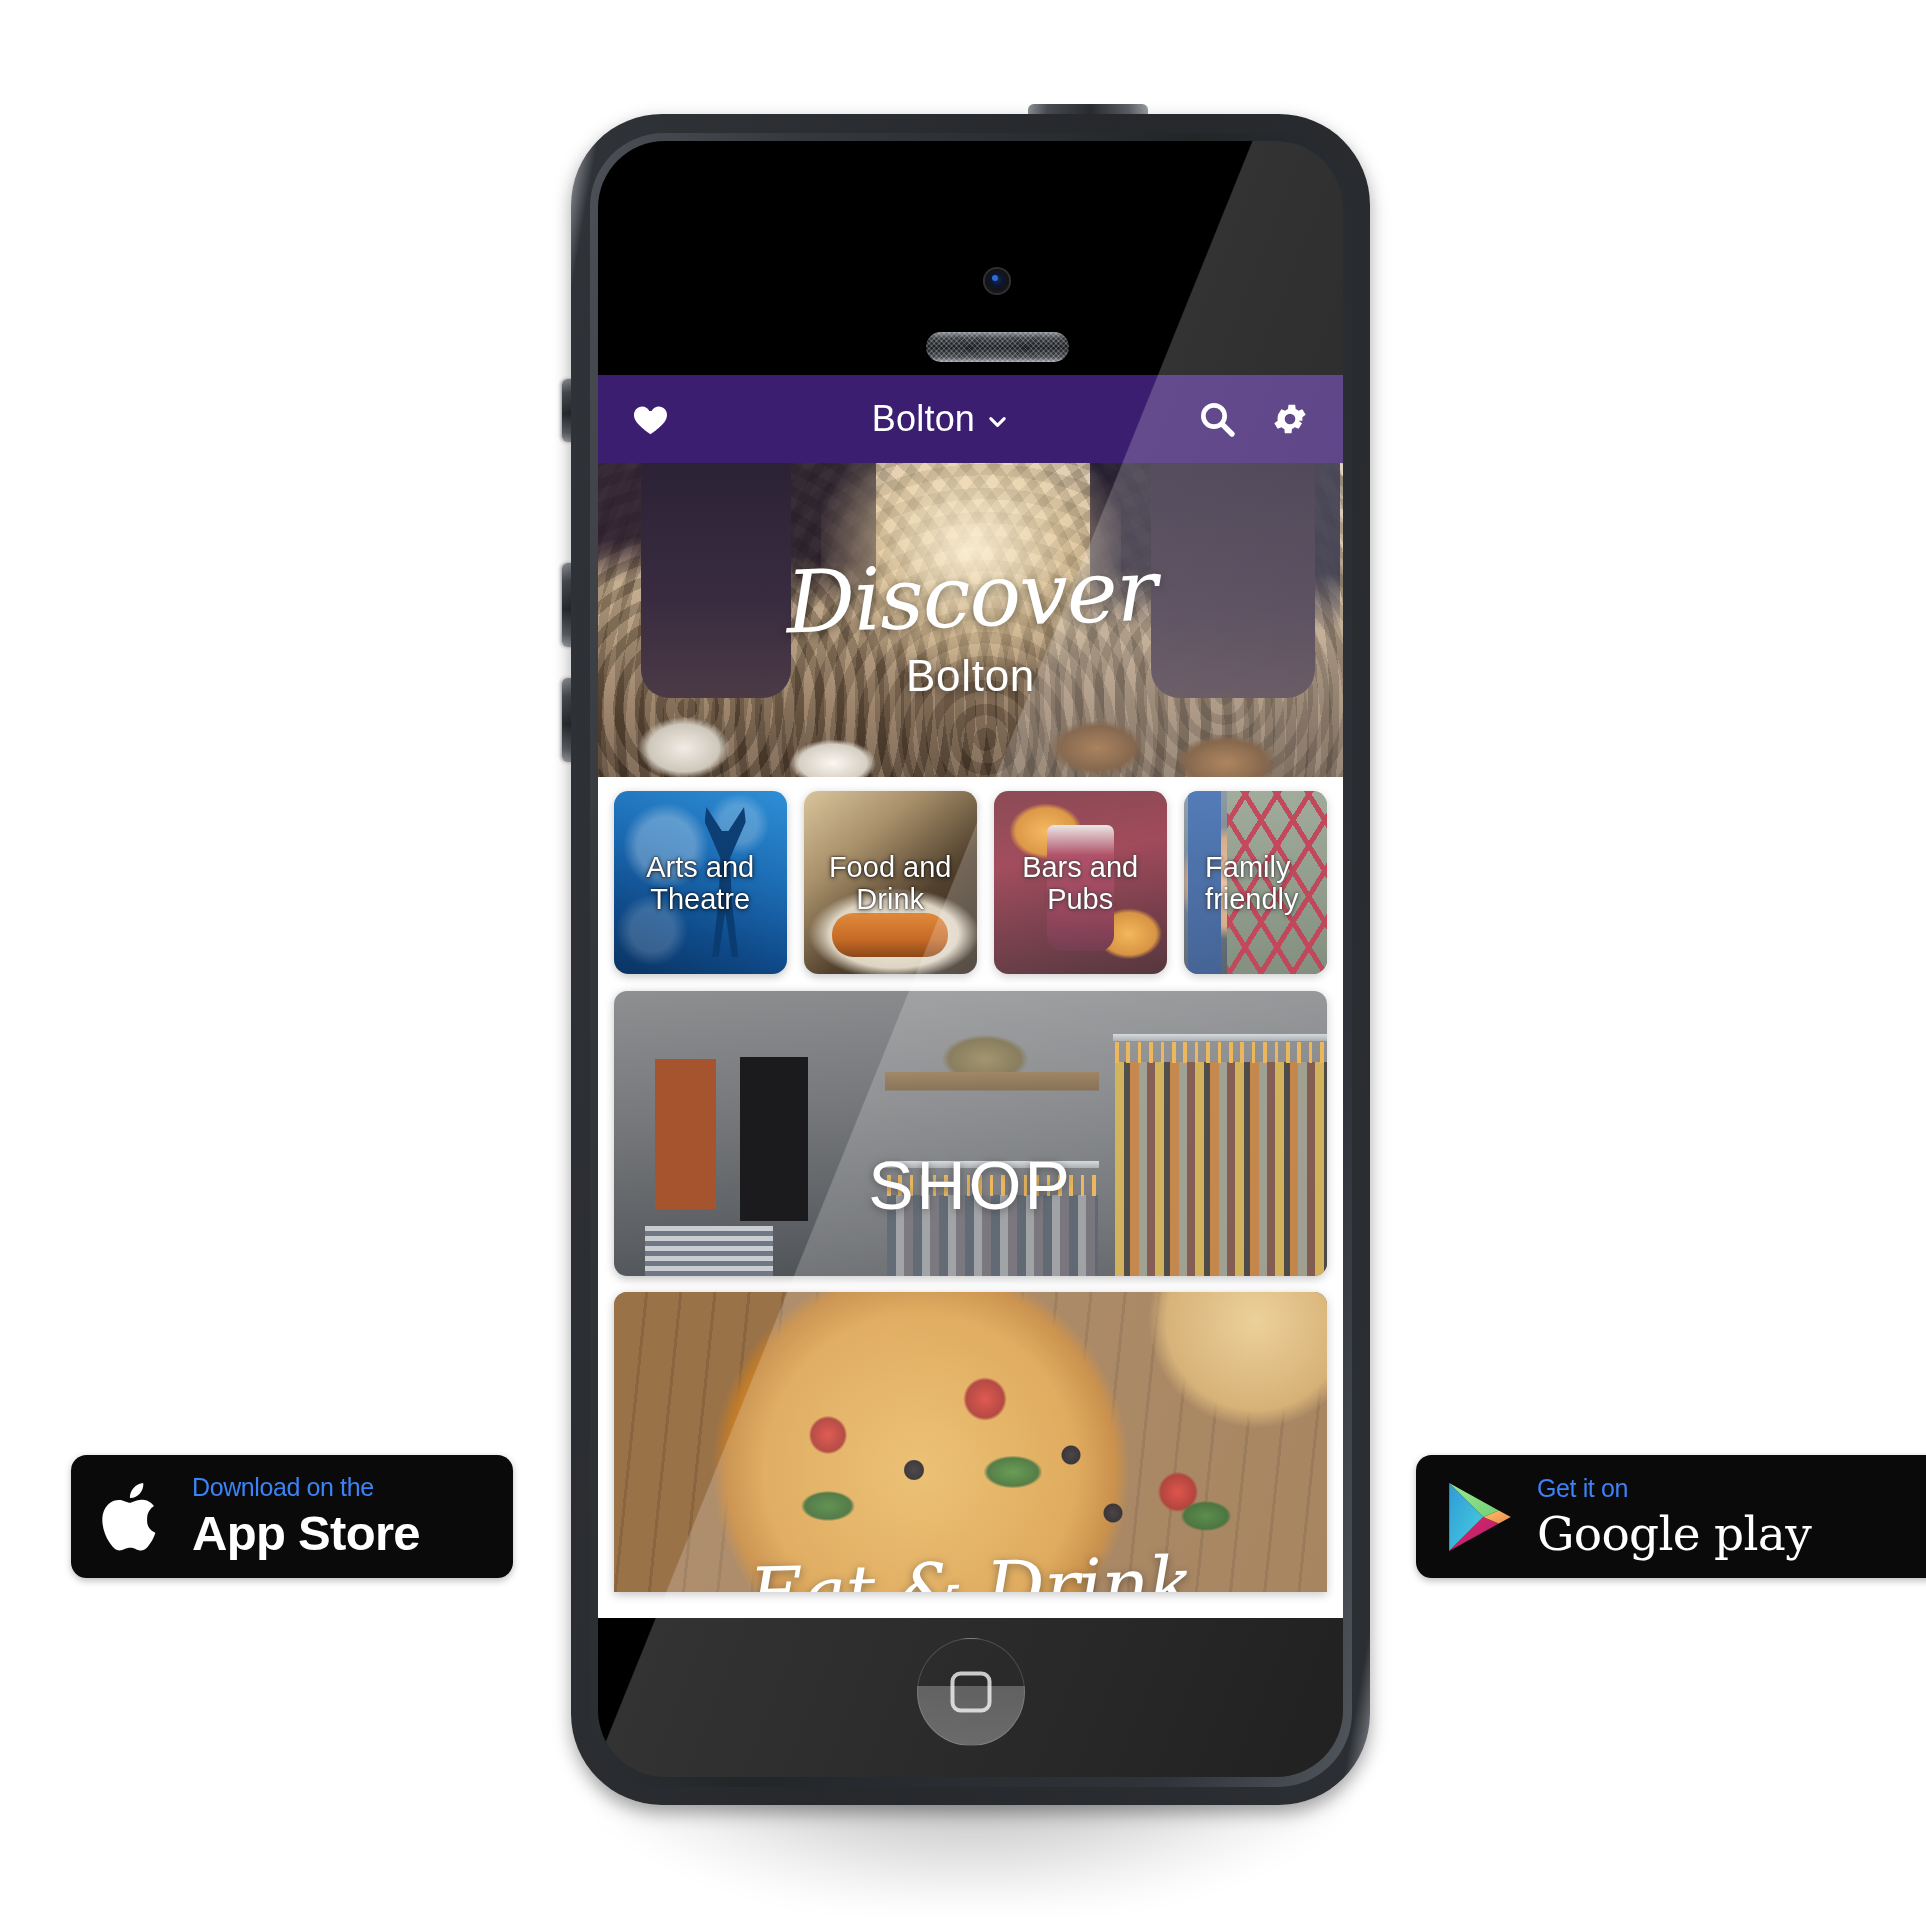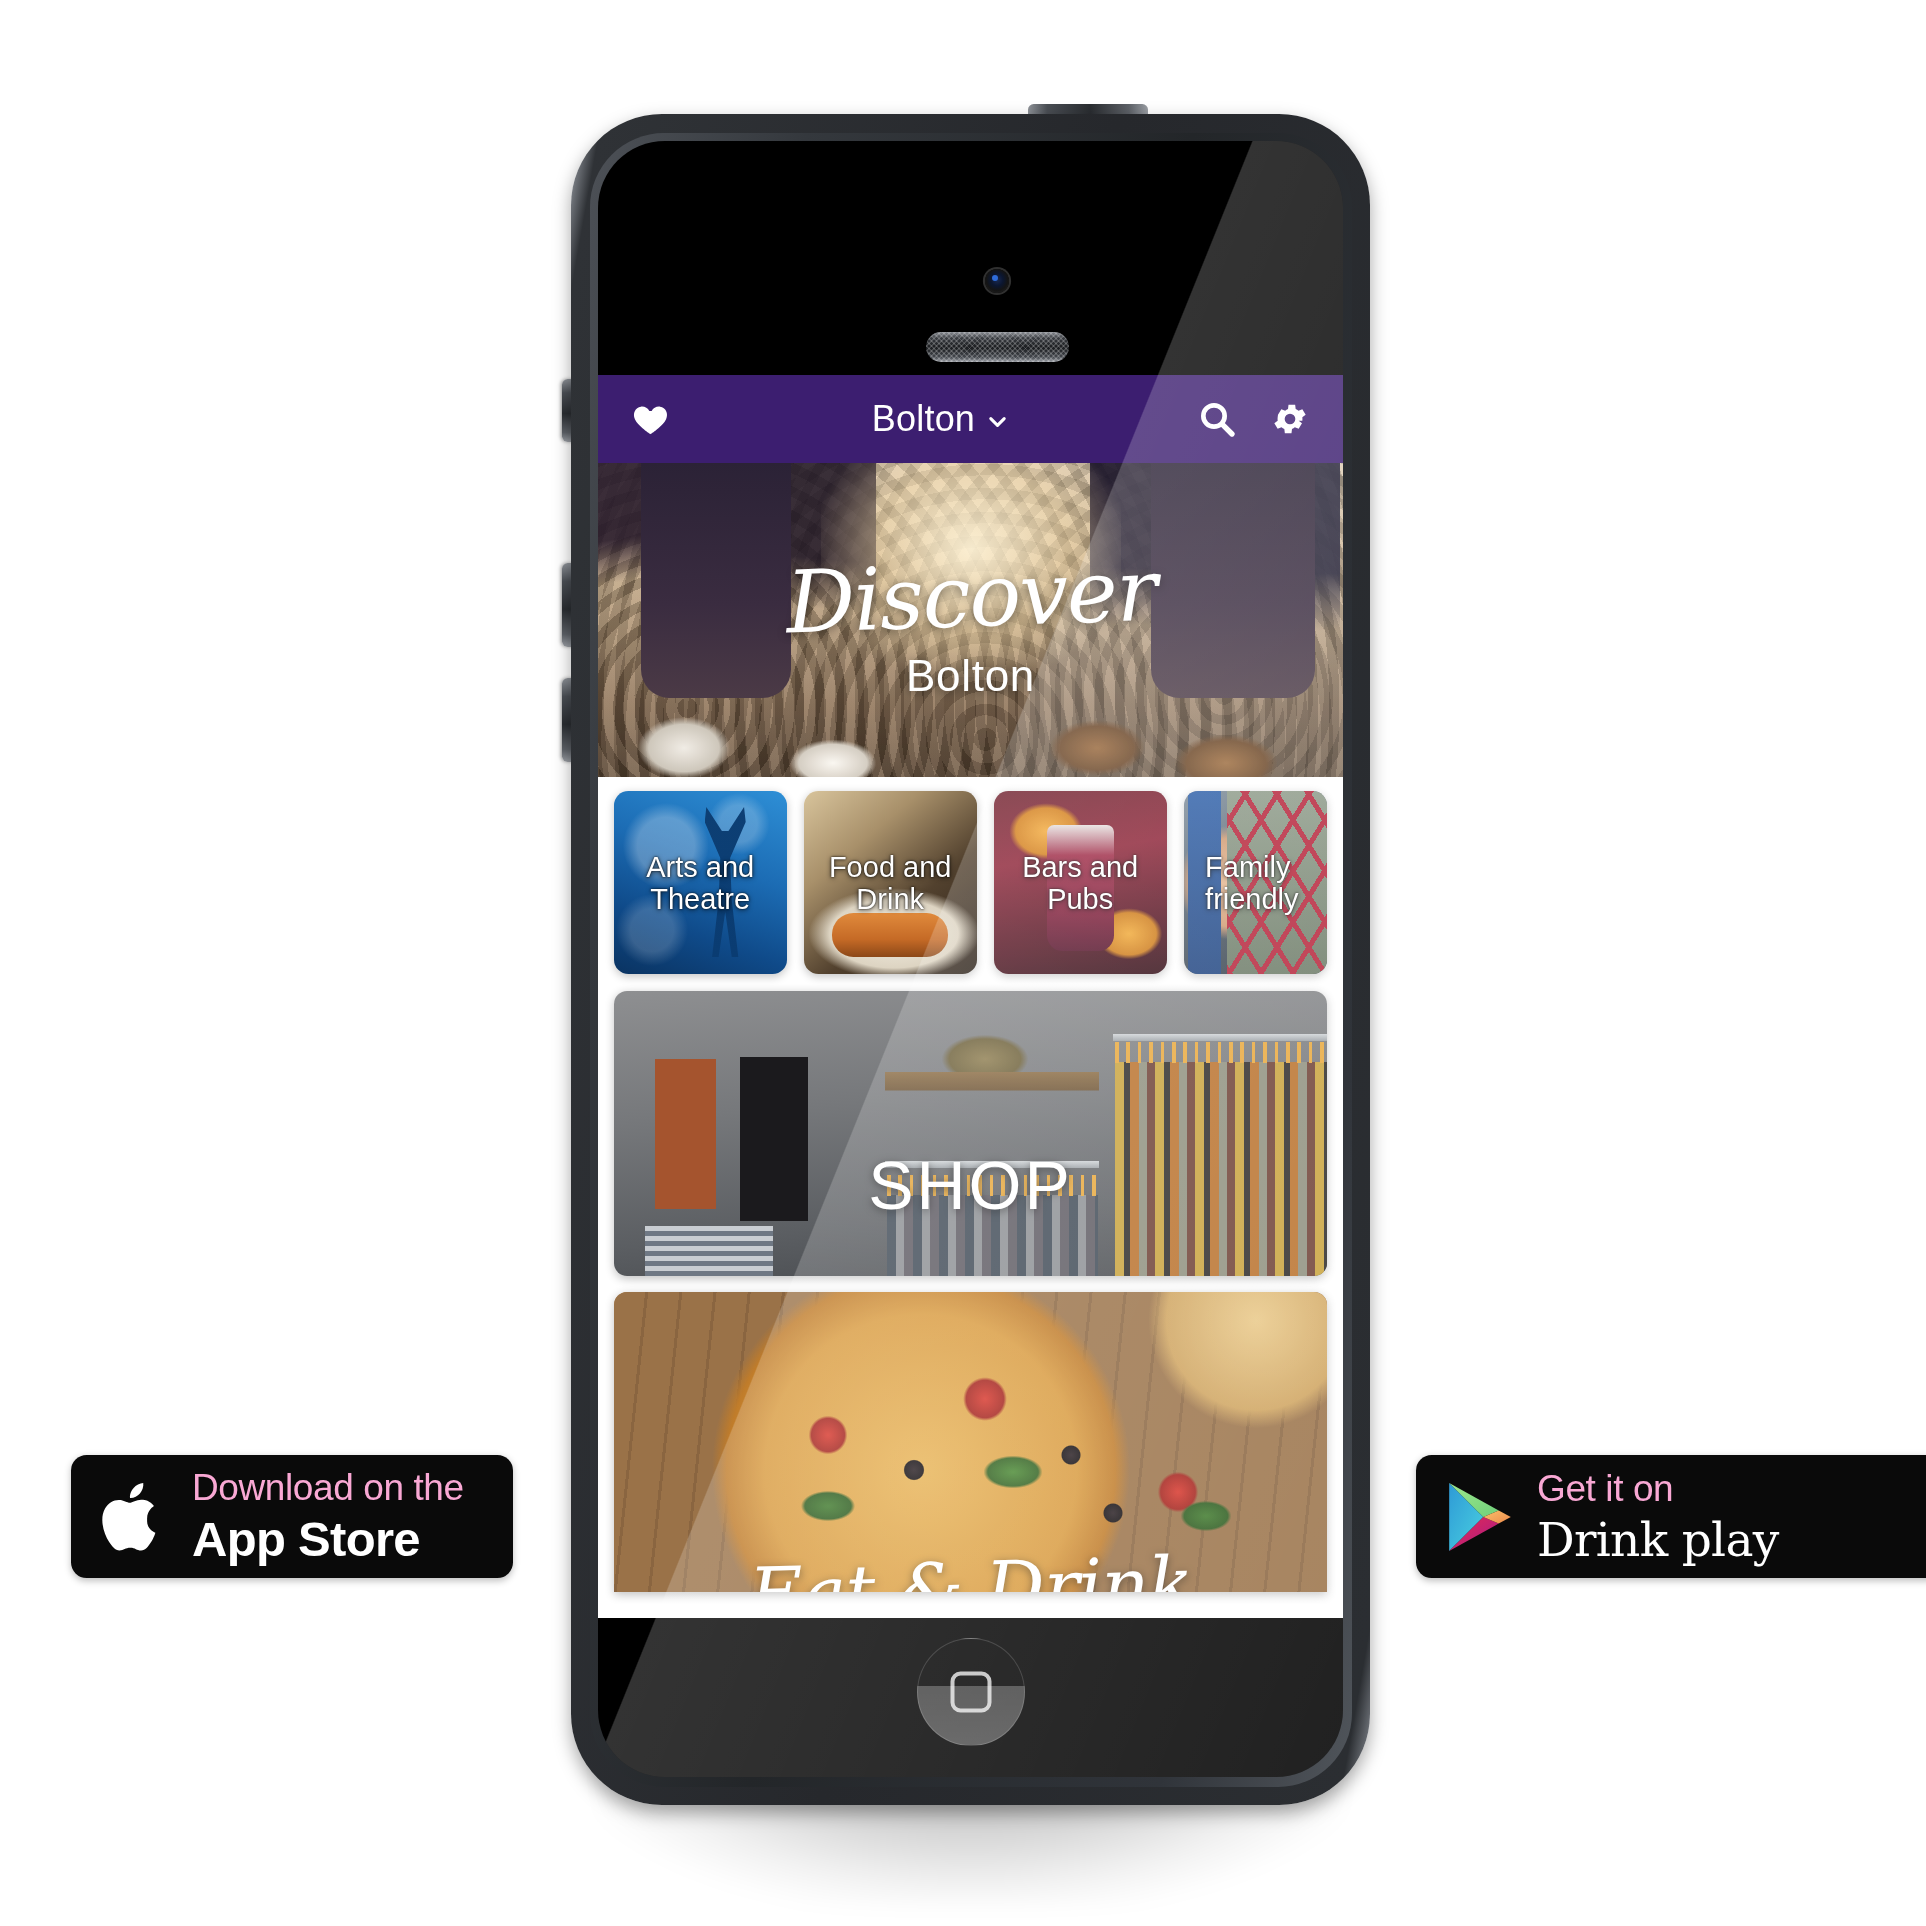--- a/index.html
+++ b/index.html
@@ -482,22 +482,22 @@
     align-items: center;
     gap: 24px;
     padding: 0 31px;
     box-sizing: border-box;
     box-shadow: 0 2.1px 7.1px rgba(0,0,0,0.25);
   }
   #appstore-badge { left: 71px; top: 1455px; width: 442px; }
   #googleplay-badge { left: 1416px; top: 1455px; width: 527px; }
   .badge-text { display: flex; flex-direction: column; line-height: 1; }
   .badge-sub {
-    color: #f9a8d4;
-    font-size: 37px;
+    color: #3b82f6;
+    font-size: 25px;
     font-weight: 400;
     letter-spacing: -0.4px;
     margin-bottom: 8.6px;
   }
   .badge-main {
     color: #ffffff;
     font-size: 49px;
     font-weight: 600;
     letter-spacing: -0.7px;
   }
@@ -642,16 +642,16 @@
           <stop offset="1" stop-color="#ef8a4b"></stop>
       </linearGradient>
     </defs>
     <path fill="url(#gp-blue)" d="M2 2 L2 64 L33 33 Z"></path>
     <path fill="url(#gp-green)" d="M2 2 L47 27 L33 33 Z"></path>
     <path fill="url(#gp-red)" d="M2 64 L47 39 L33 33 Z"></path>
     <path fill="url(#gp-orange)" d="M47 27 L58 33 L47 39 L33 33 Z"></path>
   </svg>
   <div class="badge-text">
     <span class="badge-sub">Get it on</span>
-    <span class="badge-main">Drink play</span>
+    <span class="badge-main">Google play</span>
   </div>
 </div>
 
 
 </body></html>

